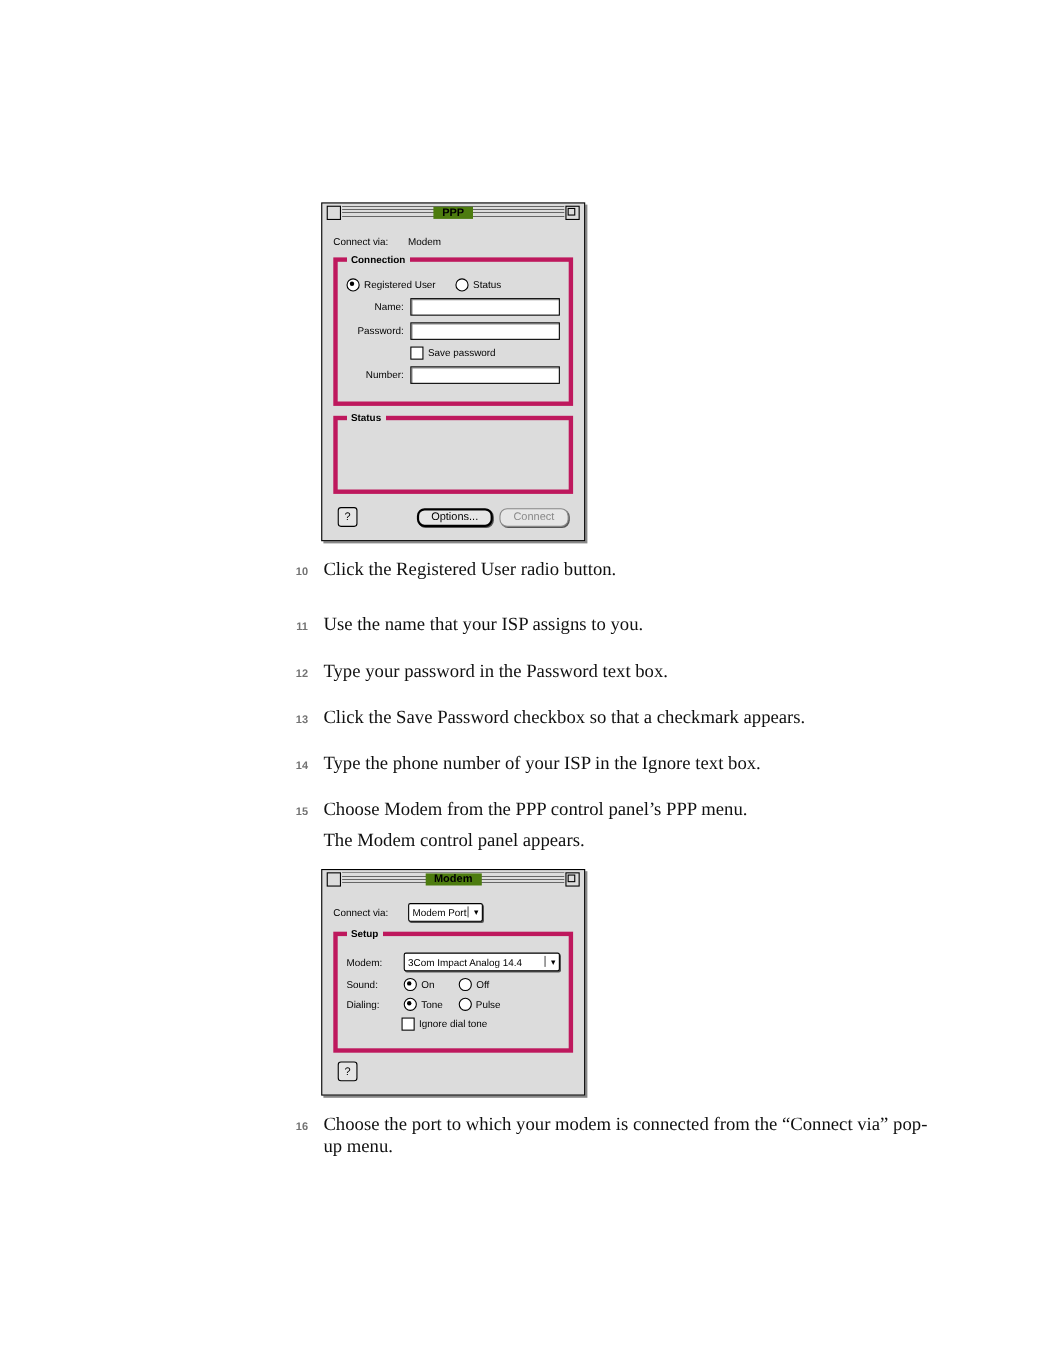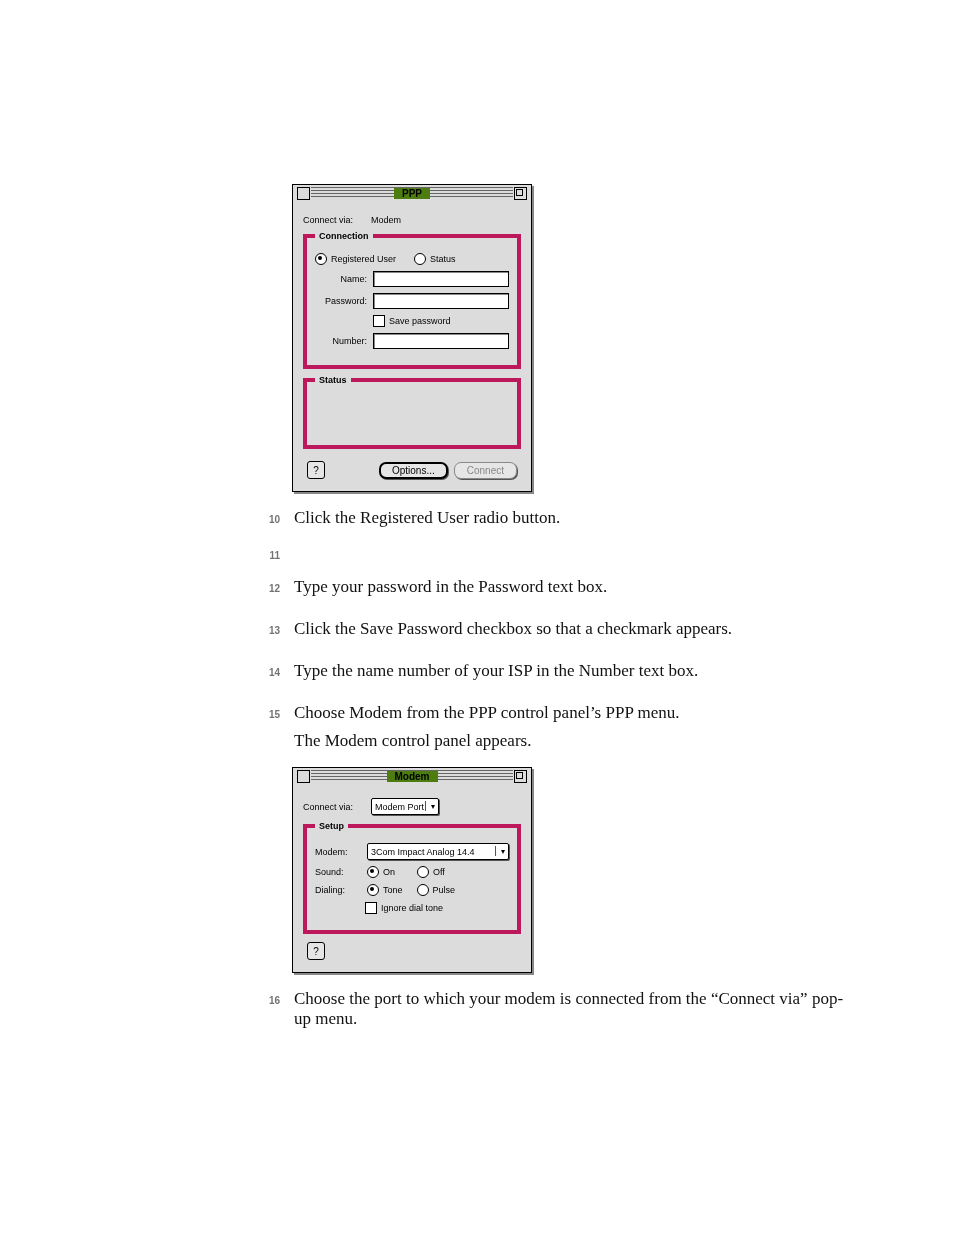--- a/index.html
+++ b/index.html
@@ -280,38 +280,39 @@
   <div class="steps">
     <div class="step-row">
       <div class="step-num">10</div>
       <div class="step-body">
           <p>Click the Registered User radio button.</p>
         </div>
     </div>
     <div class="step-row">
       <div class="step-num">11</div>
       <div class="step-body">
+        <p class="sub">Use the name that your ISP assigns to you.</p>
       </div>
     </div>
     <div class="step-row">
       <div class="step-num">12</div>
       <div class="step-body">
         <p>Type your password in the Password text box.</p>
       </div>
     </div>
     <div class="step-row">
       <div class="step-num">13</div>
       <div class="step-body">
           <p>Click the Save Password checkbox so that a checkmark appears.</p>
         </div>
     </div>
     <div class="step-row">
       <div class="step-num">14</div>
       <div class="step-body">
-          <p>Type the name number of your ISP in the Number text box.</p>
+          <p>Type the phone number of your ISP in the Ignore text box.</p>
         </div>
     </div>
     <div class="step-row">
       <div class="step-num">15</div>
       <div class="step-body">
         <p>Choose Modem from the PPP control panel’s PPP menu.</p>
         <p class="sub">The Modem control panel appears.</p>
       </div>
     </div>
   </div>

